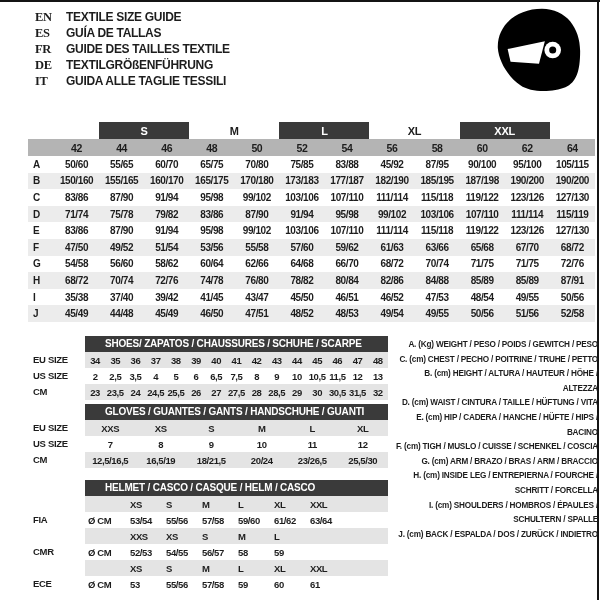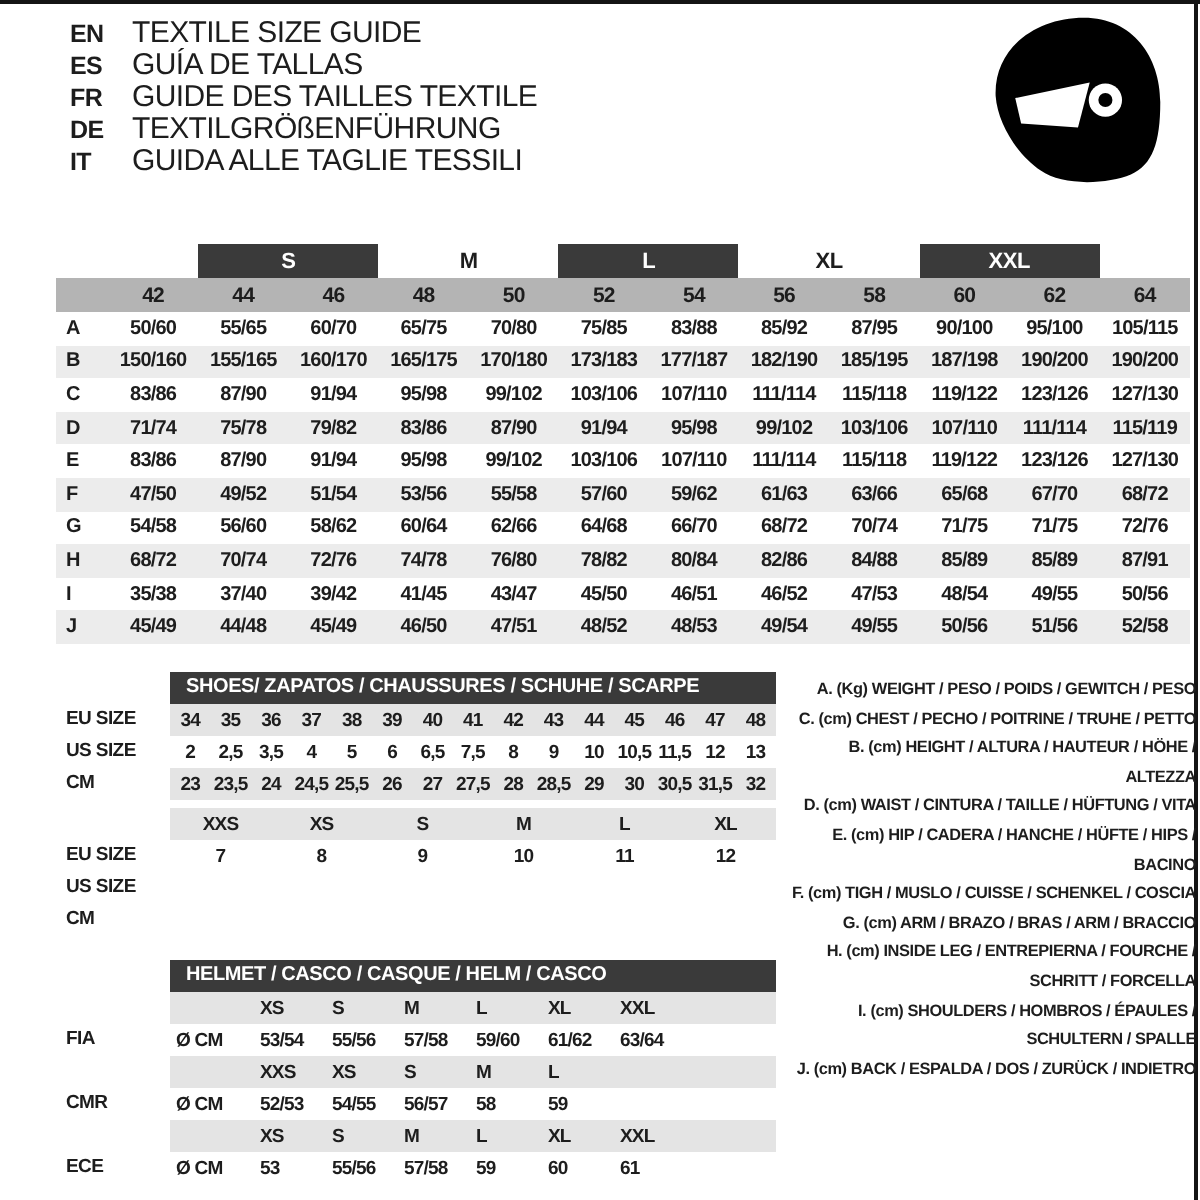--- a/index.html
+++ b/index.html
@@ -5,22 +5,22 @@
   * { margin:0; padding:0; box-sizing:border-box; }
   html,body { width:600px; height:600px; }
   body { font-family:"Liberation Sans", sans-serif; background:#fff; color:#1d1d1d; }
   .page { position:relative; width:600px; height:600px; background:#fff; overflow:hidden; }
   .edge-top { position:absolute; left:0; top:0; width:600px; height:2px; background:#141414; }
   .edge-right { position:absolute; left:597px; top:0; width:2px; height:600px; background:#141414; }
 
   
   .langs { position:absolute; left:35px; top:9px; }
   .lang-row { display:flex; line-height:16px; }
-  .lang-code { width:31px; font-weight:700; font-size:12.5px; letter-spacing:-0.3px; }
-  .lang-text { font-weight:400; font-size:15px; letter-spacing:-0.3px; white-space:nowrap; }
+  .lang-code { width:31px; font-weight:700; font-size:12.5px; letter-spacing:-0.3px;font-family:Liberation Serif, serif; }
+  .lang-text { font-weight:700; font-size:12px; letter-spacing:-0.3px; white-space:nowrap; }
 
   
   .logo { position:absolute; left:487px; top:2px; width:102px; height:98px; }
 
   
   table { border-collapse:collapse; table-layout:fixed; }
   .textile { position:absolute; left:28px; top:122px; width:567px; }
   .textile td { text-align:center; font-weight:700; font-size:10px; letter-spacing:-0.4px;
                 height:16.6px; padding:0; white-space:nowrap; overflow:visible; }
   .textile tr.group-row td { height:17px; font-size:11px; letter-spacing:-0.2px; }
@@ -29,21 +29,21 @@
   .textile tr.alt td { background:#ececec; }
   .textile td.row-lbl { text-align:left; padding-left:5px; }
 
   
   .sect { position:absolute; left:28px; display:flex; }
   .sect-labels { width:57px; position:relative; flex:none; }
   .sect-label { position:absolute; left:5px; font-weight:700; font-size:9.5px;
                 letter-spacing:-0.3px; line-height:16px; white-space:nowrap; }
   .sect-table { width:303px; flex:none; }
   .bar { height:16px; background:#3a3a3a; color:#fff; font-weight:700; font-size:10px;
-         letter-spacing:-0.2px; line-height:16px; padding-left:8px; white-space:nowrap; }
+         letter-spacing:-0.2px; line-height:16px; padding-left:20px; white-space:nowrap; }
   .sect table { width:303px; }
   .sect td { height:16px; font-weight:700; font-size:9.5px; letter-spacing:-0.4px;
              text-align:center; padding:0; white-space:nowrap; }
   .sect tr.gray td { background:#e4e4e4; }
   .sect td.l { text-align:left; padding-left:3px; }
 
   
   .legend { position:absolute; left:393px; top:338px; width:205px;text-align:right; }
   .legend-line { font-weight:700; font-size:8.2px; letter-spacing:-0.2px; line-height:14.6px; }
 </style>
@@ -119,21 +119,21 @@
         </tr>
         <tr class="">
           <td class="row-lbl">A</td>
           <td>50/60</td>
           <td>55/65</td>
           <td>60/70</td>
           <td>65/75</td>
           <td>70/80</td>
           <td>75/85</td>
           <td>83/88</td>
-          <td>85/92</td>
+          <td>45/92</td>
           <td>87/95</td>
           <td>90/100</td>
           <td>95/100</td>
           <td>105/115</td>
         </tr>
         <tr class="alt">
           <td class="row-lbl">B</td>
           <td>150/160</td>
           <td>155/165</td>
           <td>160/170</td>
@@ -339,40 +339,49 @@
     </div>
   </div>
 
   <div class="sect" style="top:404px">
     <div class="sect-labels">
         <div class="sect-label" style="top:16px">EU SIZE</div>
         <div class="sect-label" style="top:32px">US SIZE</div>
         <div class="sect-label" style="top:48px">CM</div>
       </div>
     <div class="sect-table">
+      <div class="bar">GLOVES / GUANTES / GANTS / HANDSCHUHE / GUANTI</div>
       <table>
           <colgroup>
             <col span="6" style="width:50.5px">
           </colgroup>
           <tbody>
             <tr class="gray">
               <td>XXS</td>
               <td>XS</td>
               <td>S</td>
               <td>M</td>
               <td>L</td>
               <td>XL</td>
             </tr>
             <tr class="">
               <td>7</td>
               <td>8</td>
               <td>9</td>
               <td>10</td>
               <td>11</td>
               <td>12</td>
+            </tr>
+            <tr class="gray">
+              <td>12,5/16,5</td>
+              <td>16,5/19</td>
+              <td>18/21,5</td>
+              <td>20/24</td>
+              <td>23/26,5</td>
+              <td>25,5/30</td>
             </tr>
           </tbody>
         </table>
     </div>
   </div>
 
   <div class="sect" style="top:480px">
     <div class="sect-labels">
         <div class="sect-label" style="top:32px">FIA</div>
         <div class="sect-label" style="top:64px">CMR</div>

